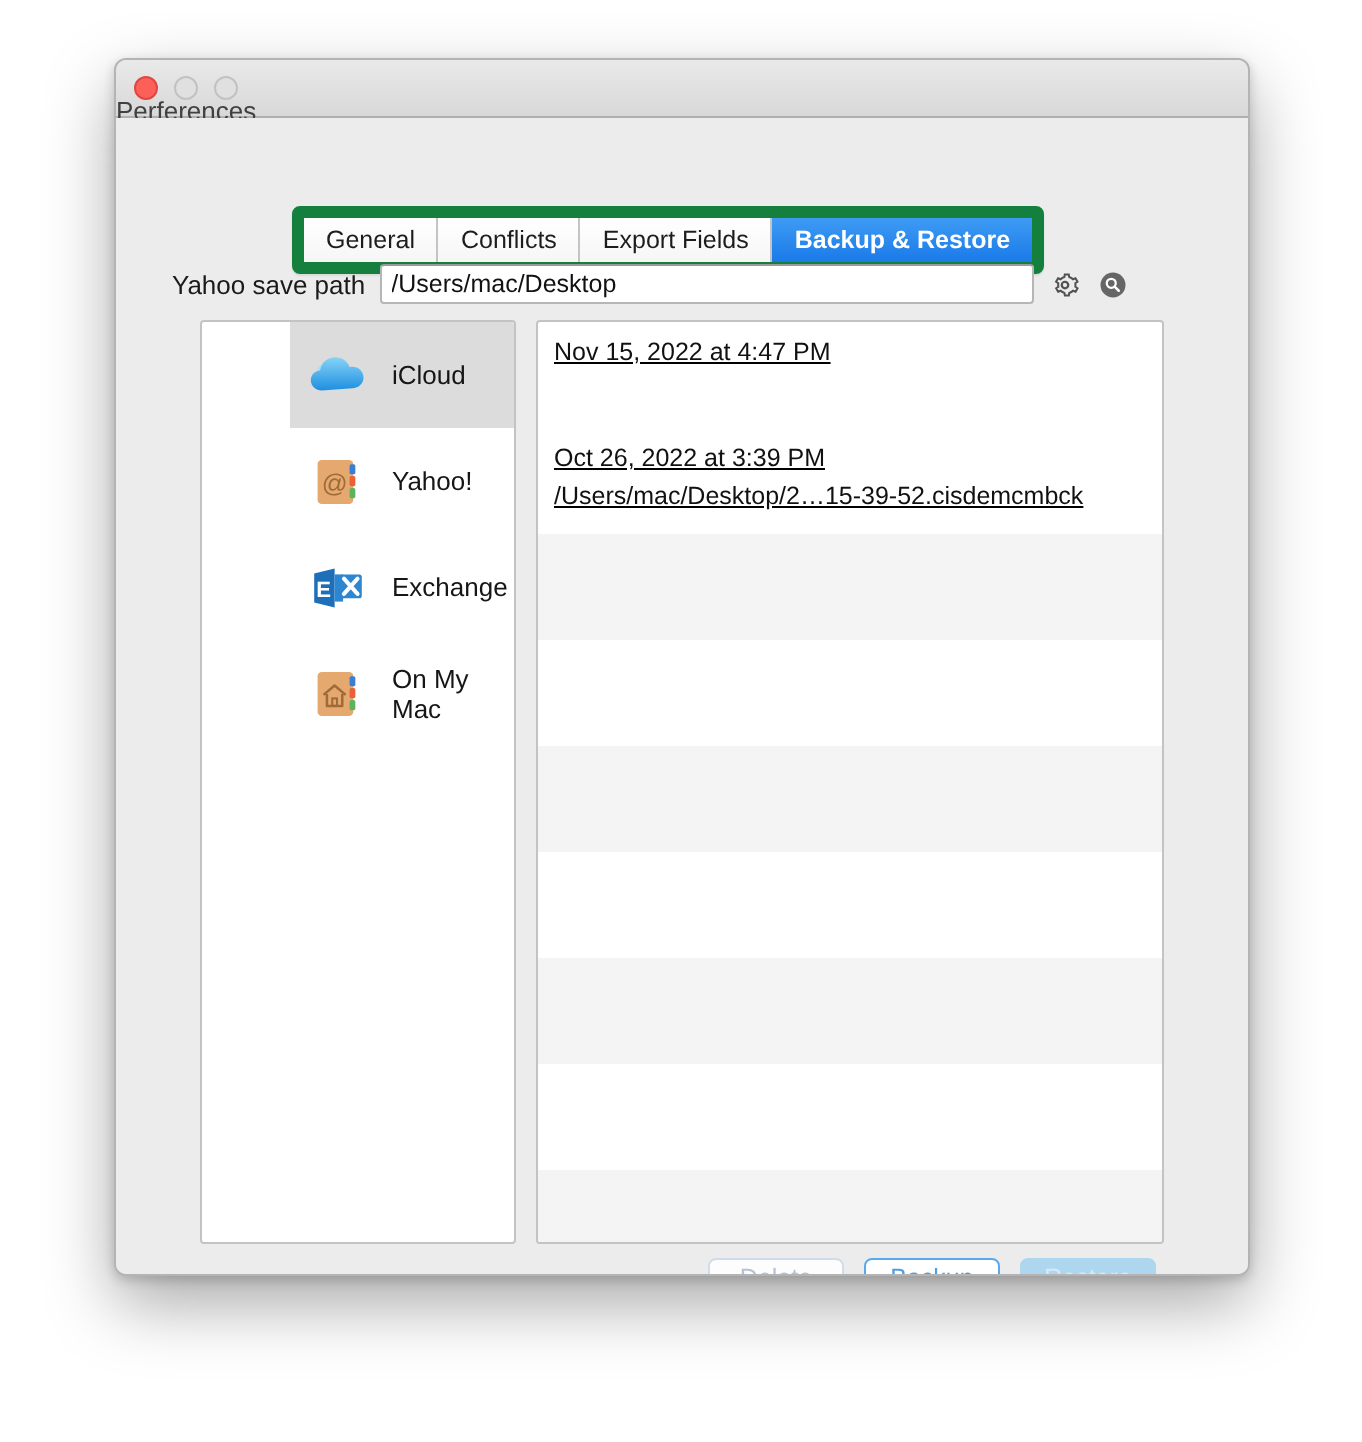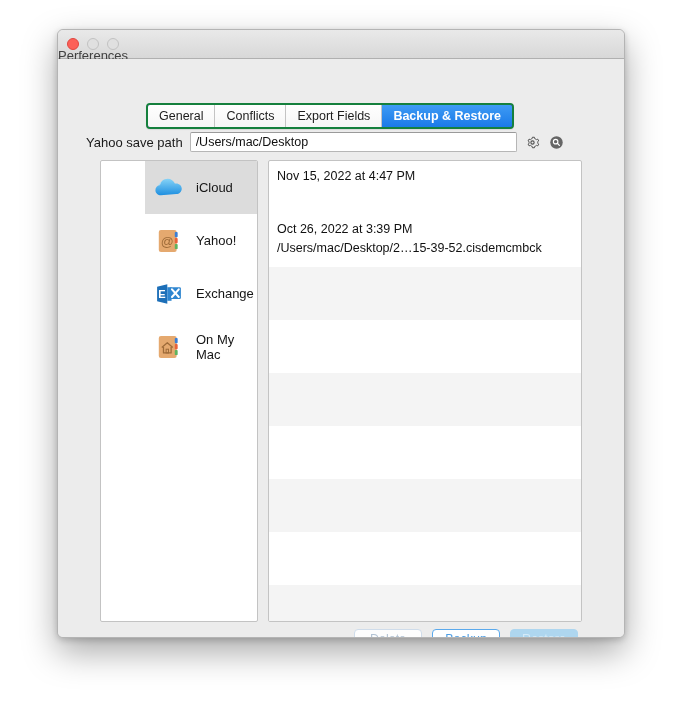--- a/index.html
+++ b/index.html
@@ -71,21 +71,21 @@
     background: #ececec;
   }
 
   
   #tabbar {
     position: absolute;
     left: 88px;
     top: 44px;
     display: flex;
     height: 22px;
-    border: 2px solid #15803d;
+    border: 6px solid #15803d;
     border-radius: 4px;
     overflow: hidden;
     background: #6d28d9;
     box-shadow: 0 1px 1px rgba(0,0,0,0.08);
   }
   .tab {
     padding: 0 11px;
     line-height: 22px;
     font-size: 12.5px;
     color: #1d1d1d;
@@ -181,20 +181,21 @@
     border: 1px solid #c3c3c3;
     border-radius: 2px;
     box-sizing: border-box;
     overflow: hidden;
   }
   .backup-row {
     height: 53px;
     box-sizing: border-box;
     padding: 6px 8px 0 8px;
     cursor: default;
+    text-decoration: underline;
   }
   .backup-row.alt { background: #f4f4f4; }
   .backup-date {
     font-size: 12.5px;
     color: #111111;
     line-height: 19px;
     white-space: nowrap;
   }
   .backup-path {
     font-size: 12.5px;

